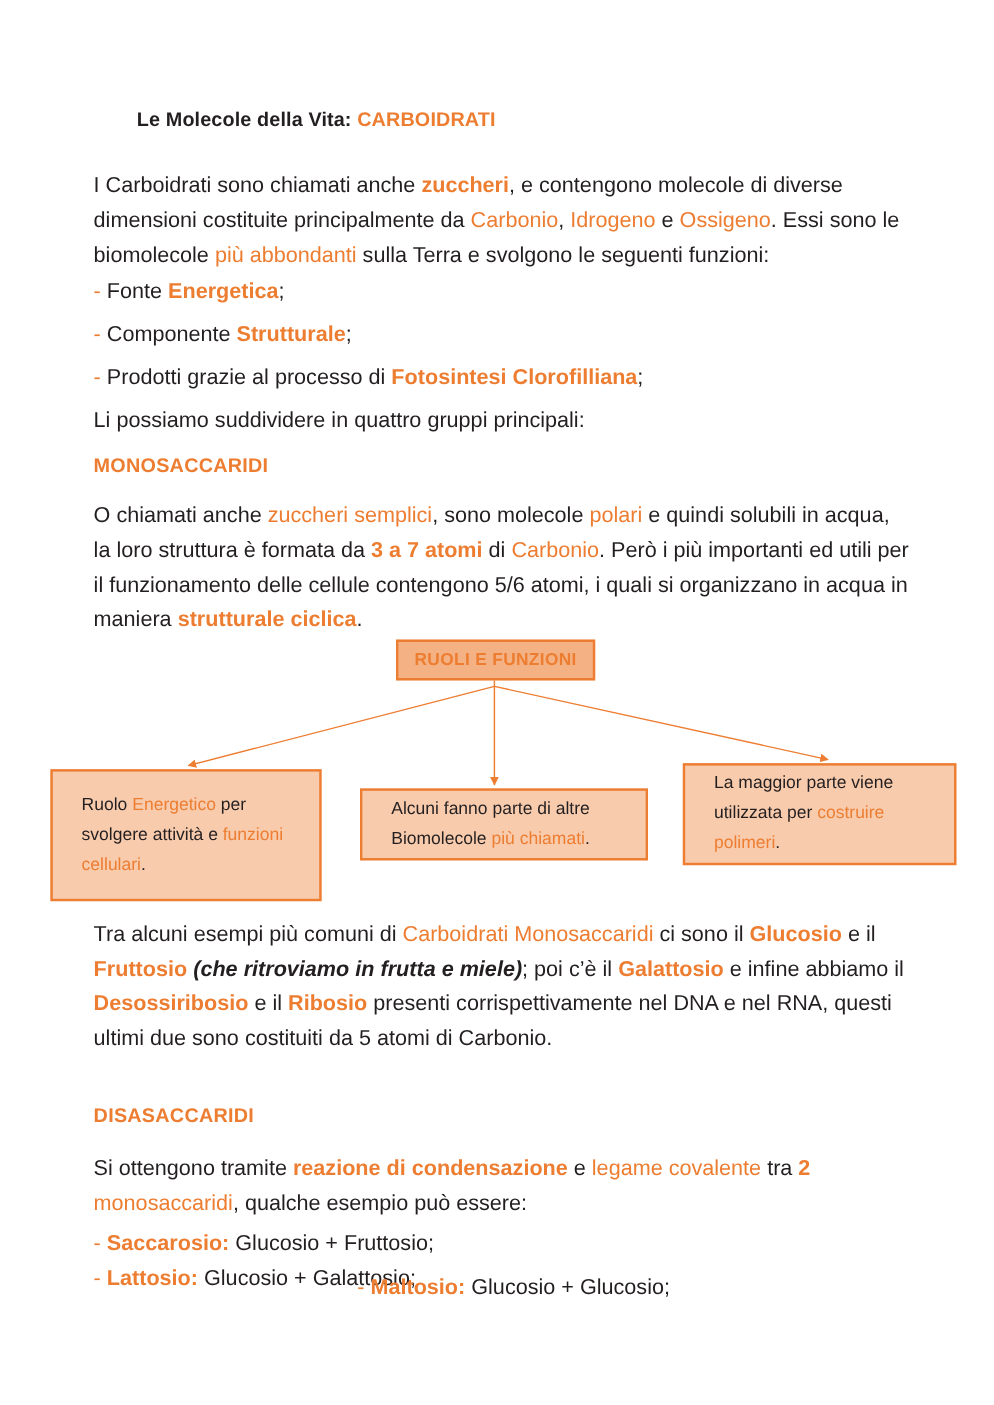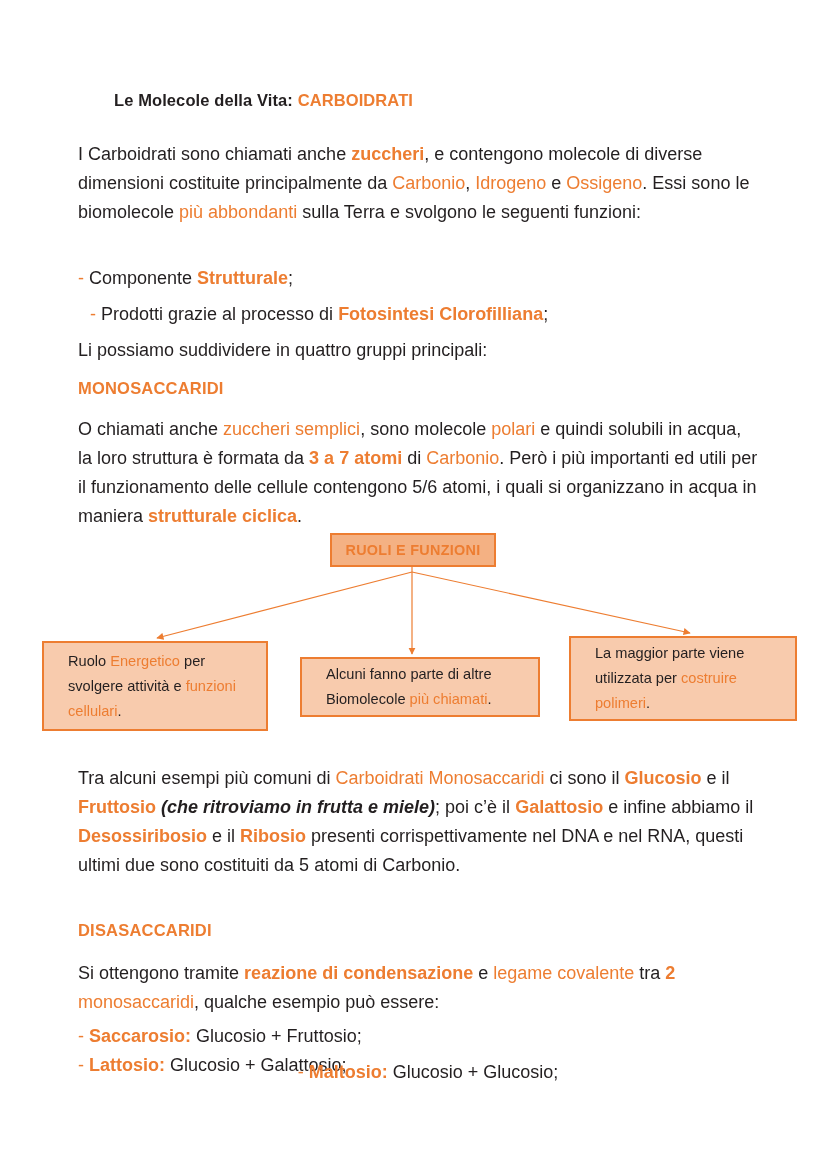--- a/index.html
+++ b/index.html
@@ -51,21 +51,21 @@
   .ob   { color: #ED7D31; font-weight: bold; }
   .bi   { font-weight: bold; font-style: italic; color: #231f20; }
 
   
   .blk { position: absolute; }
 
   #title-line   { left: 78px; top: 91px;  width: 690px; margin-left: 36px; }
   #intro-para   { left: 78px; top: 140px;  width: 680px; }
   #bullet-1     { left: 78px; top: 228px;  width: 680px; }
   #bullet-2     { left: 78px; top: 264px;  width: 680px; }
-  #bullet-3     { left: 78px; top: 300px;  width: 680px; margin-left: 12px; }
+  #bullet-3     { left: 78px; top: 300px;  width: 680px; }
   #groups-line  { left: 78px; top: 336px;  width: 680px; }
   #mono-head    { left: 78px; top: 379px;  width: 680px; }
   #mono-para    { left: 78px; top: 415px;  width: 680px; }
   #examples-par { left: 78px; top: 764px;  width: 680px; }
   #disa-head    { left: 78px; top: 921px;  width: 680px; }
   #disa-para    { left: 78px; top: 959px;  width: 680px; }
   #disa-list-1  { left: 78px; top: 1022px; width: 680px; }
   #disa-list-2  { left: 78px; top: 1058px; width: 680px; }
 
   .two-col {
@@ -108,41 +108,46 @@
     background: #F4B183;
     color: #ED7D31;
     font-weight: bold;
     font-size: 14.4px;
     letter-spacing: 0.3px;
   }
   .dbox-leaf {
     background: #F8CBAD;
     padding: 6px 24px;
   }
-  #box-left   { left: 42px;  top: 113px; width: 226px; height: 90px; }
+  #box-left   { left: 42px;  top: 113px; width: 226px; height: 110px; }
   #box-mid    { left: 300px; top: 129px; width: 240px; height: 60px; }
   #box-right  { left: 569px; top: 108px; width: 228px; height: 85px; }
 </style>
 </head>
 <body>
 
 <div class="page">
 
   <div class="blk" id="title-line">
     <div class="h-title">
       <span>Le Molecole della Vita: </span><span class="o">CARBOIDRATI</span>
     </div>
   </div>
 
   <div class="blk" id="intro-para">
     <p class="para">
       <span>I Carboidrati sono chiamati anche </span><span class="ob">zuccheri</span><span>, e contengono molecole di diverse dimensioni costituite principalmente da </span><span class="o">Carbonio</span><span>, </span><span class="o">Idrogeno</span><span> e </span><span class="o">Ossigeno</span><span>. Essi sono le biomolecole </span><span class="o">più abbondanti</span><span> sulla Terra e svolgono le seguenti funzioni:</span>
     </p>
   </div>
 
+  <div class="blk" id="bullet-1">
+    <p class="para">
+      <span class="o">-</span><span> Fonte </span><span class="ob">Energetica</span><span>;</span>
+    </p>
+  </div>
 
   <div class="blk" id="bullet-2">
     <p class="para">
       <span class="o">-</span><span> Componente </span><span class="ob">Strutturale</span><span>;</span>
     </p>
   </div>
 
   <div class="blk" id="bullet-3">
     <p class="para">
       <span class="o">-</span><span> Prodotti grazie al processo di </span><span class="ob">Fotosintesi Clorofilliana</span><span>;</span>

